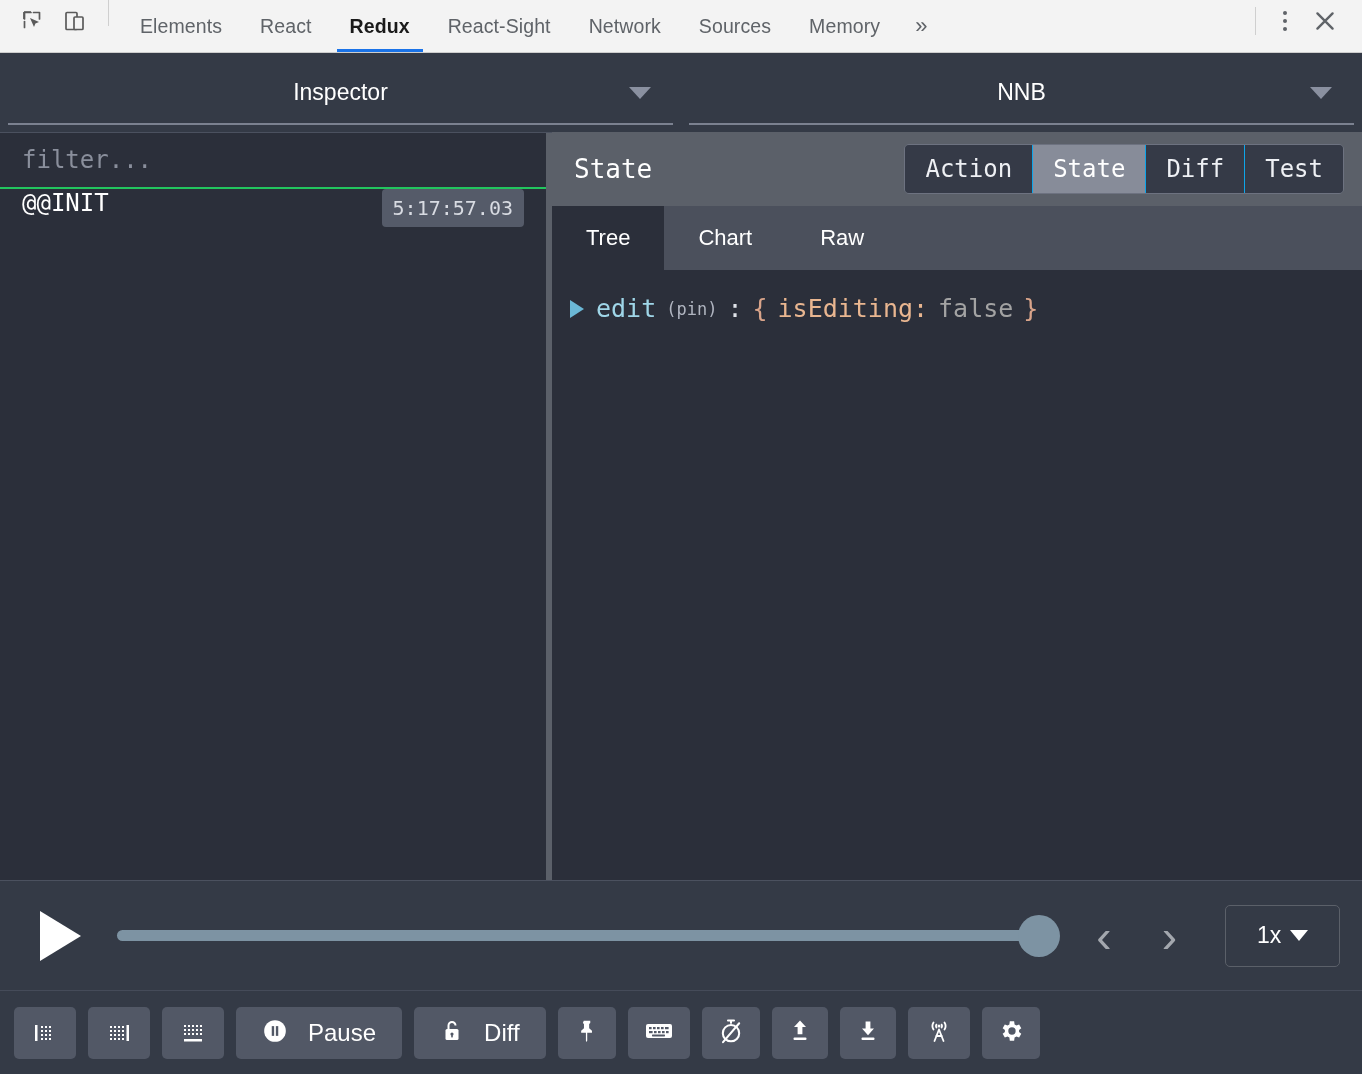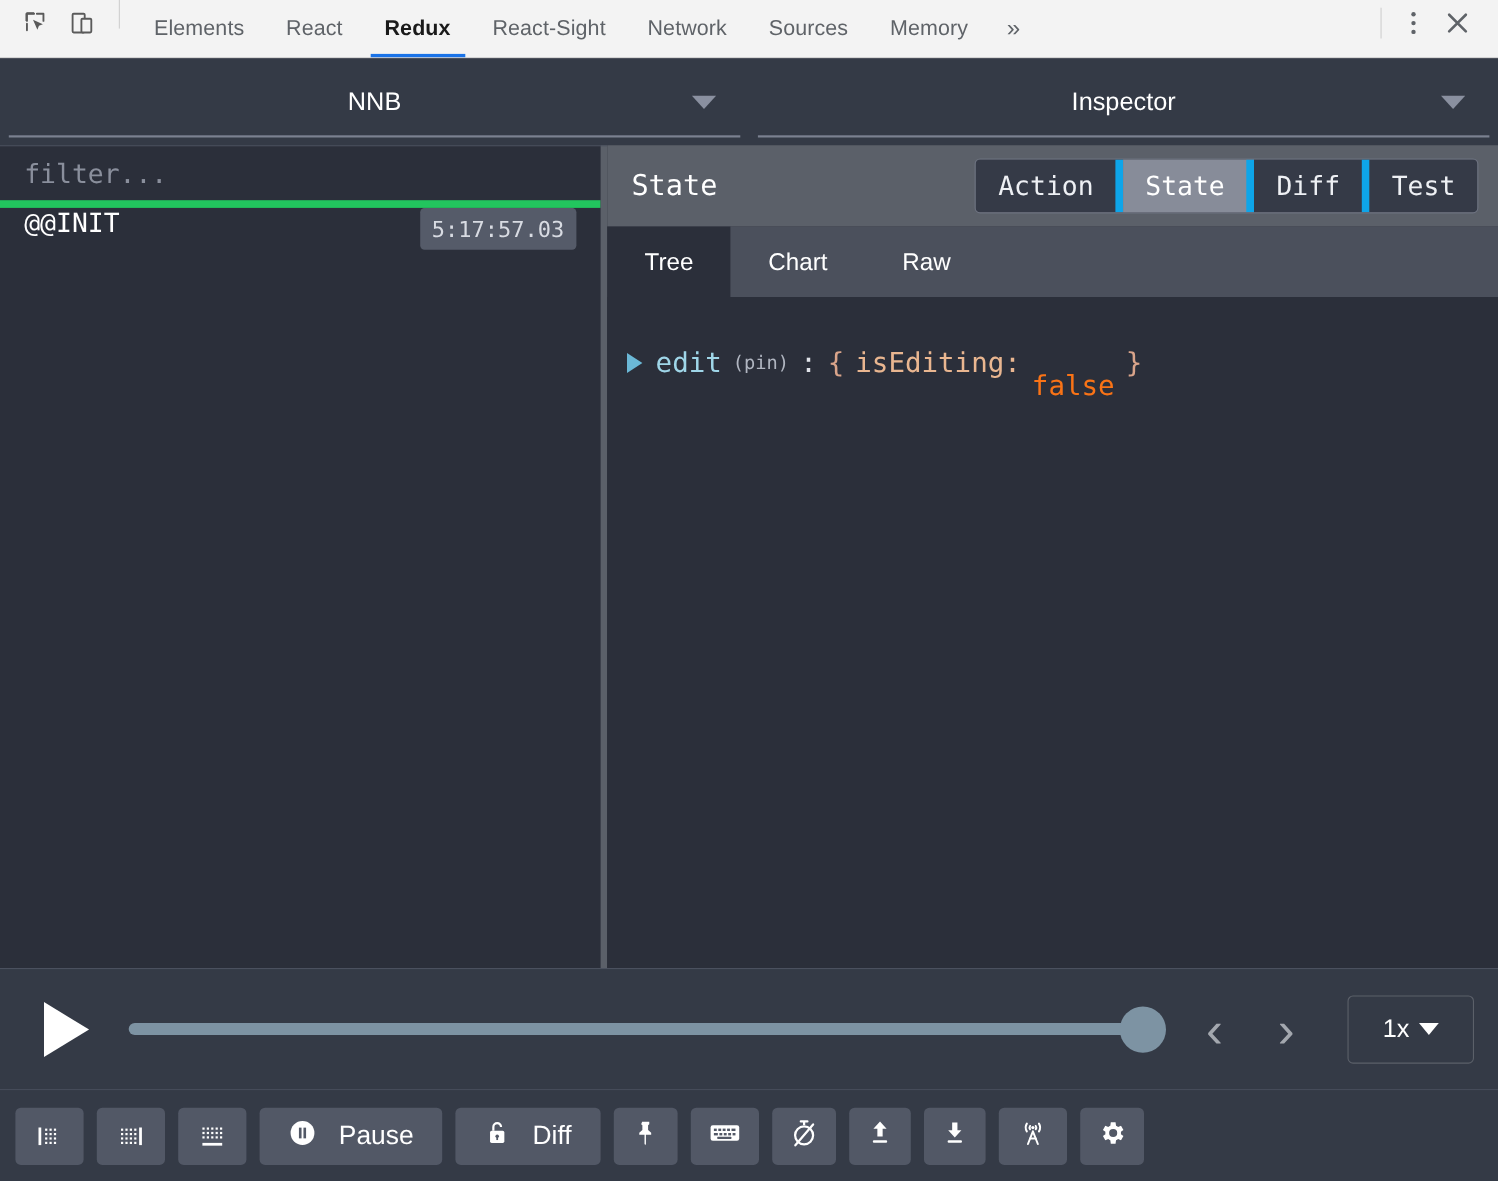--- a/index.html
+++ b/index.html
@@ -67,21 +67,21 @@
   
   .body-row { flex: 1 1 auto; display: flex; min-height: 0; background: #2b2f3a; }
 
   
   .actions-pane {
     width: 546px; flex: 0 0 546px;
     display: flex; flex-direction: column;
     background: #2b2f3a;
     border-top: 1px solid #4b515f;
   }
-  .filter-wrap { flex: 0 0 56px; border-bottom: 7px solid #22c55e; display:flex; align-items:flex-end; }
+  .filter-wrap { flex: 0 0 56px; border-bottom: 2px solid #22c55e; display:flex; align-items:flex-end; }
   .filter-input {
     width: 100%; height: 100%;
     background: transparent; border: none; outline: none;
     color: #c8cbd3; font-family: "DejaVu Sans Mono", monospace;
     font-size: 24px; padding: 0 22px;
   }
   .filter-input::placeholder { color: #8a8f9c; }
   .action-list { flex: 1 1 auto; overflow: hidden; }
   .action-row {
     height: 56px; display: flex; align-items: flex-start;
@@ -107,41 +107,41 @@
   .inspect-title {
     color: #ffffff; font-family: "DejaVu Sans Mono", monospace; font-size: 26px;
   }
   .seg-group {
     margin-left: auto; display: flex;
     border-radius: 5px; overflow: hidden; border: 1px solid #6d7280;
   }
   .seg-btn {
     background: #353a47; color: #eef0f4;
     font-family: "DejaVu Sans Mono", monospace; font-size: 24px;
-    padding: 10px 20px; border-right: 7px solid #0ea5e9;
+    padding: 10px 20px; border-right: 1px solid #0ea5e9;
   }
   .seg-btn:last-child { border-right: none; }
   .seg-btn.active { background: #878c99; color: #ffffff; }
 
   .sub-tabs { flex: 0 0 64px; background: #4b505c; display: flex; align-items: stretch; }
   .sub-tab {
     display: flex; align-items: center; padding: 0 34px;
     color: #ffffff; font-size: 22px;
   }
   .sub-tab.active { background: #2b2f3a; }
 
   .tree-area { flex: 1 1 auto; padding: 24px 15px 0 18px; min-height: 0; }
   .tree-row { display: flex; align-items: center; gap: 10px; font-family: "DejaVu Sans Mono", monospace; font-size: 25px; }
   .tree-arrow { width: 0; height: 0; border-top: 9px solid transparent; border-bottom: 9px solid transparent; border-left: 14px solid #6bb8d6; margin-right: 2px; }
   .k-key { color: #9fd6e8; }
   .k-pin { color: #b0b5c0; font-size: 17px; }
   .k-punct { color: #e0e3e9; }
   .k-brace { color: #d9a48a; }
   .k-prop { color: #e9b690; }
-  .k-val { color: #f97316; margin-top: 42px; }
+  .k-val { color: #a3a3a3; }
 
   
   .player {
     flex: 0 0 110px; display: flex; align-items: center;
     background: #343a46; padding: 0 22px; gap: 22px;
     border-top: 1px solid #4b515f;
   }
   .play-btn { width: 0; height: 0; border-top: 25px solid transparent; border-bottom: 25px solid transparent; border-left: 41px solid #ffffff; margin: 0 14px 0 18px; }
   .slider { flex: 1 1 auto; height: 34px; position: relative; display: flex; align-items: center; }
   .slider-track { position: absolute; left: 0; right: 22px; height: 11px; border-radius: 6px; background: #7d93a3; }
@@ -229,25 +229,25 @@
       <div class="close-x">
         <svg width="26" height="26" viewBox="0 0 24 24" stroke="currentColor" stroke-width="2.2" stroke-linecap="round">
             <path d="M5 5l14 14M19 5L5 19"></path>
           </svg>
       </div>
     </div>
   </div>
 
   <div class="selectors">
     <div class="selector">
+      <span>Inspector</span>
+      <span class="sel-caret"></span>
+    </div>
+    <div class="selector">
       <span>NNB</span>
-      <span class="sel-caret"></span>
-    </div>
-    <div class="selector">
-      <span>Inspector</span>
       <span class="sel-caret"></span>
     </div>
   </div>
 
   <div class="body-row">
 
     <div class="actions-pane">
       <div class="filter-wrap">
         <input class="filter-input" type="text" placeholder="filter..." style="">
       </div>

